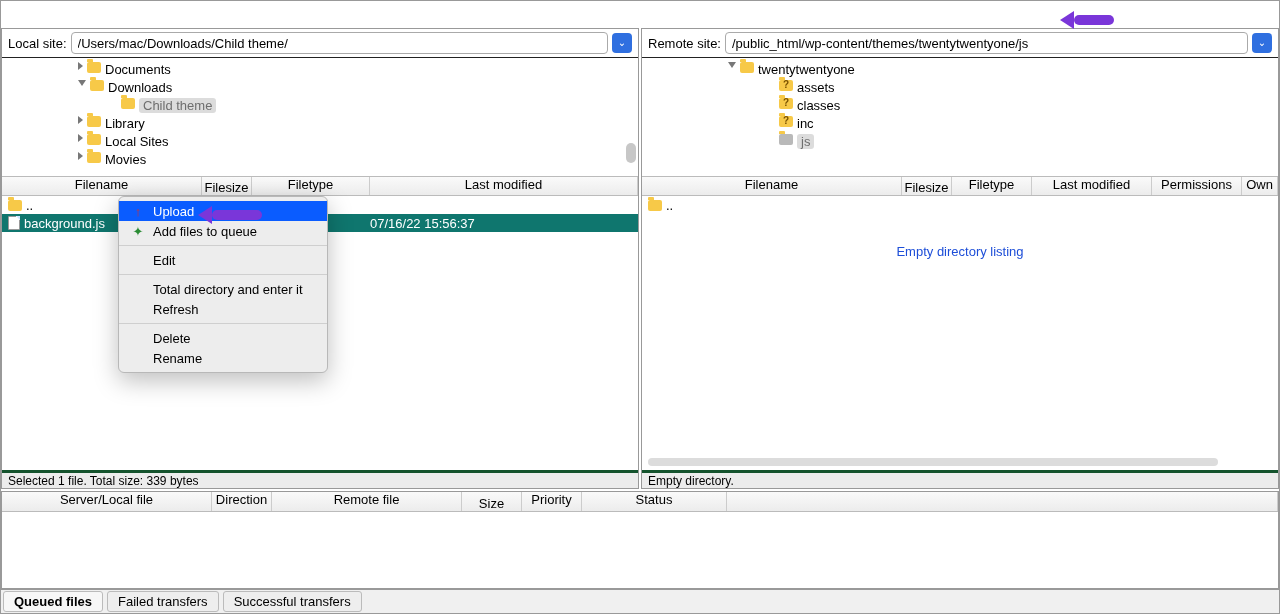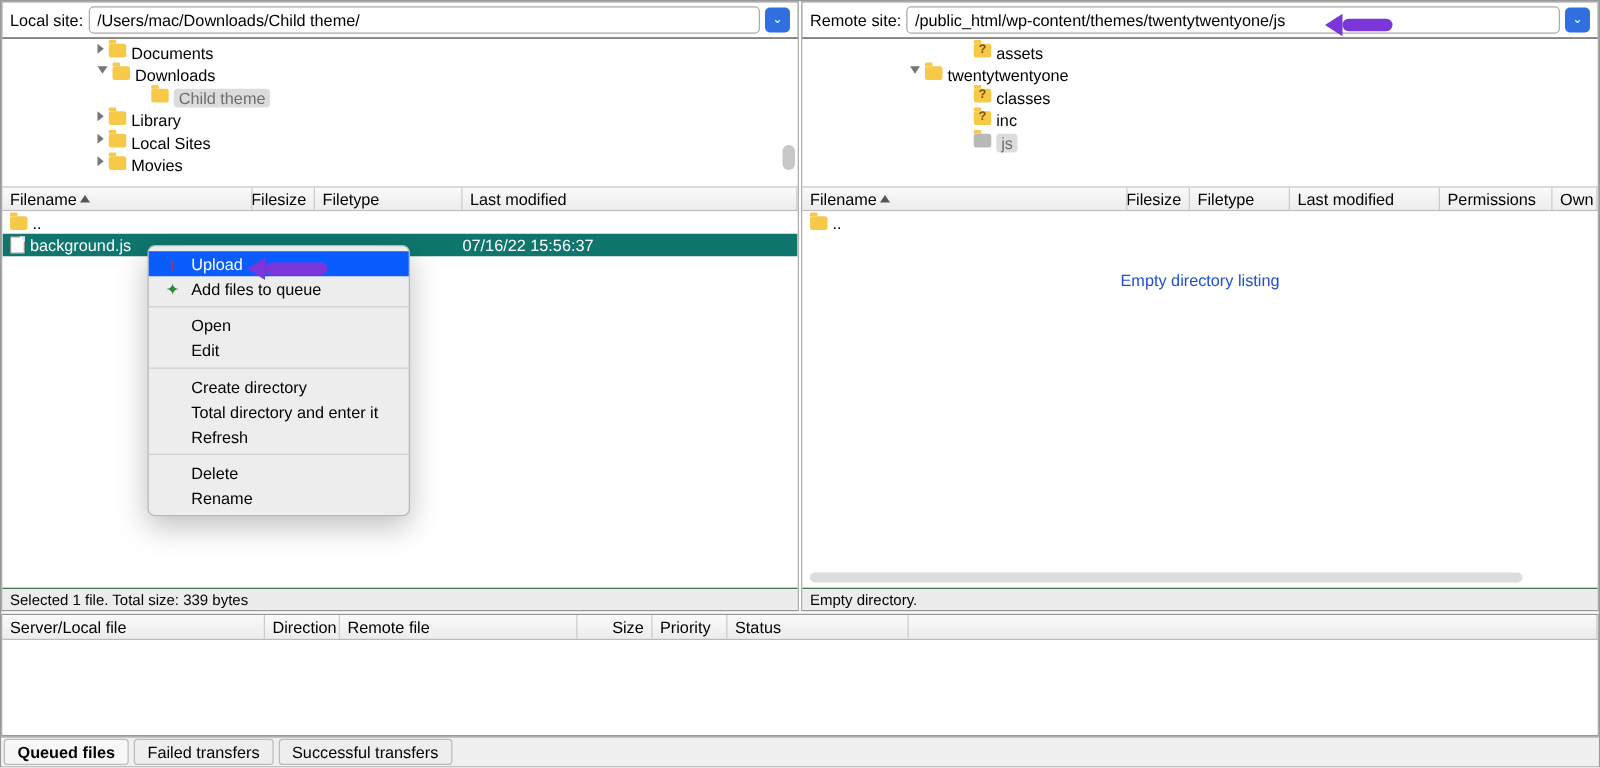--- a/index.html
+++ b/index.html
@@ -1,47 +1,47 @@
 <!DOCTYPE html>
 <html><head>
 <meta charset="utf-8">
 <style>
 * { box-sizing: border-box; margin: 0; padding: 0; }
 body { font-family: -apple-system, "Helvetica Neue", Arial, sans-serif; font-size: 13px; background: #fff; color: #000; }
 .app { width: 1280px; height: 614px; display: flex; flex-direction: column; border: 1px solid #999; }
-.panes { display: flex; flex: 1; min-height: 0; }
+.panes { display: flex; flex: 1; min-height: 0; margin-top: 27px; }
 .pane { flex: 1; display: flex; flex-direction: column; border: 1px solid #999; min-width: 0; }
 .pane + .pane { margin-left: 2px; }
 .path-bar { display: flex; align-items: center; padding: 3px 6px; gap: 4px; border-bottom: 1px solid #222; }
 .path-label { white-space: nowrap; }
 .path-input { flex: 1; height: 22px; border: 1px solid #aaa; border-radius: 4px; padding: 0 6px; font-size: 13px; background: #fff; }
 .path-drop { width: 20px; height: 20px; background: #2f6fe0; border-radius: 4px; display: flex; align-items: center; justify-content: center; color: #fff; }
 .tree { height: 118px; overflow-y: auto; background: #fff; position: relative; padding: 4px 0; }
 .tree-row { display: flex; align-items: flex-start; height: 18px; padding-left: 12px; gap: 4px; }
 .tri { width: 0; height: 0; border-left: 5px solid #777; border-top: 4px solid transparent; border-bottom: 4px solid transparent; display: inline-block; }
 .tri.open { border-left: 4px solid transparent; border-right: 4px solid transparent; border-top: 6px solid #777; border-bottom: none; }
 .indent { display: inline-block; }
 .folder-icon { width: 14px; height: 11px; background: #f7c948; border-radius: 2px; position: relative; display: inline-block; }
 .folder-icon::before { content:""; position:absolute; top:-3px; left:0; width:6px; height:3px; background:#f7c948; border-radius:1px 1px 0 0; }
 .folder-icon.q::after { content:"?"; position:absolute; left:4px; top:-1px; font-size:10px; font-weight:bold; color:#7a5200; }
 .folder-icon.sel { background:#b9b9b9; }
 .tree-label { white-space: nowrap; }
 .tree-label.sel { background:#dcdcdc; border-radius:3px; padding:0 4px; color:#6e6e6e; }
 .scrollbar-v { position:absolute; right:2px; top:85px; width:10px; height:20px; background:#c7c7c7; border-radius:5px; }
 .headers { display:flex; background: linear-gradient(#fafafa,#ececec); border-top:1px solid #bbb; border-bottom:1px solid #bbb; height:20px; align-items:center; }
-.hcell { padding:0 6px; border-right:1px solid #ccc; height:100%; display:flex; align-items:center; gap:3px; white-space:nowrap; overflow:hidden; }
+.hcell { padding:0 6px; border-right:1px solid #ccc; height:100%; display:flex; align-items:center; gap:3px; white-space:nowrap; overflow:hidden;flex-direction:column; }
 .sort-asc { width:0; height:0; border-left:4px solid transparent; border-right:4px solid transparent; border-bottom:6px solid #555; }
 .filelist { flex:1; background:#fff; overflow:auto; position: relative; }
 .frow { display:flex; align-items:center; height:18px; }
 .frow.selected { background:#0f766e; color:#fff; }
 .file-icon { width:12px; height:14px; background:#fff; border:1px solid #999; border-radius:1px; margin:0 4px 0 6px; position: relative; }
 .file-icon::after{content:"";position:absolute;right:-1px;top:-1px;width:0;height:0;border-left:4px solid #fff;border-top:4px solid #d0e4ff;}
 .parent-row .folder-icon { margin:0 4px 0 6px; }
 .empty-msg { text-align:center; padding-top:30px; color:#1d4ed8; }
-.status { height:18px; background:#ececec; border-top:1px solid #14532d; padding:0 6px; display:flex; align-items:center; font-size:12px; }
+.status { height:18px; background:#ececec; border-top:3px solid #14532d; padding:0 6px; display:flex; align-items:center; font-size:12px; }
 .queue { height: 98px; border:1px solid #999; margin-top:2px; display:flex; flex-direction:column; }
 .queue-headers { display:flex; background: linear-gradient(#fafafa,#ececec); border-bottom:1px solid #bbb; height:20px; align-items:center; }
 .queue-body { flex:1; background:#fff; }
 .tabs { display:flex; height:24px; border-top:1px solid #999; background:#f0f0f0; align-items:stretch; }
 .tab { padding:3px 10px; border:1px solid #bbb; background:#eee; margin:1px 2px; border-radius:3px; font-size:13px; display:flex; align-items:center; }
 .tab.active { font-weight:bold; background:#f7f7f7; }
 .context-menu { position:absolute; left:118px; top:196px; width:210px; background:#ededed; border:1px solid #b8b8b8; border-radius:6px; box-shadow:0 8px 24px rgba(0,0,0,.25); padding:4px 0; z-index:100; }
 .menu-item { display:flex; align-items:center; gap:8px; height:20px; padding:0 12px; white-space:nowrap; }
 .menu-item.hl { background:#0a5cff; color:#fff; }
 .menu-sep { height:1px; background:#cfcfcf; margin:4px 0; }
@@ -135,30 +135,30 @@
   <div class="pane">
     <div class="path-bar">
       <span class="path-label">Remote site:</span>
       <input class="path-input" value="/public_html/wp-content/themes/twentytwentyone/js" style="">
       <div class="path-drop">
             <span class="chev">⌄</span>
           </div>
     </div>
     <div class="tree" id="remote-tree">
           <div class="tree-row">
+            <span class="indent" style="width: 70px;"></span>
+            <span class="tri open"></span>
+            <span class="folder-icon"></span>
+            <span class="tree-label">twentytwentyone</span>
+          </div>
+          <div class="tree-row">
             <span class="indent" style="width: 108px;"></span>
             <span style="width: 9px; display: inline-block;"></span>
             <span class="folder-icon q"></span>
             <span class="tree-label">assets</span>
-          </div>
-          <div class="tree-row">
-            <span class="indent" style="width: 70px;"></span>
-            <span class="tri open"></span>
-            <span class="folder-icon"></span>
-            <span class="tree-label">twentytwentyone</span>
           </div>
           <div class="tree-row">
             <span class="indent" style="width: 108px;"></span>
             <span style="width: 9px; display: inline-block;"></span>
             <span class="folder-icon q"></span>
             <span class="tree-label">classes</span>
           </div>
           <div class="tree-row">
             <span class="indent" style="width: 108px;"></span>
             <span style="width: 9px; display: inline-block;"></span>
@@ -221,31 +221,23 @@
       <span class="mi-icon up-arrow">↑</span>
       <span>Upload</span>
     </div>
   <div class="menu-item">
       <span class="mi-icon pin">✦</span>
       <span>Add files to queue</span>
     </div>
   <div class="menu-sep"></div>
   <div class="menu-item">
       <span class="mi-icon"></span>
-      <span>Open</span>
-    </div>
-  <div class="menu-item">
-      <span class="mi-icon"></span>
       <span>Edit</span>
     </div>
   <div class="menu-sep"></div>
-  <div class="menu-item">
-      <span class="mi-icon"></span>
-      <span>Create directory</span>
-    </div>
   <div class="menu-item">
       <span class="mi-icon"></span>
       <span>Total directory and enter it</span>
     </div>
   <div class="menu-item">
       <span class="mi-icon"></span>
       <span>Refresh</span>
     </div>
   <div class="menu-sep"></div>
   <div class="menu-item">

